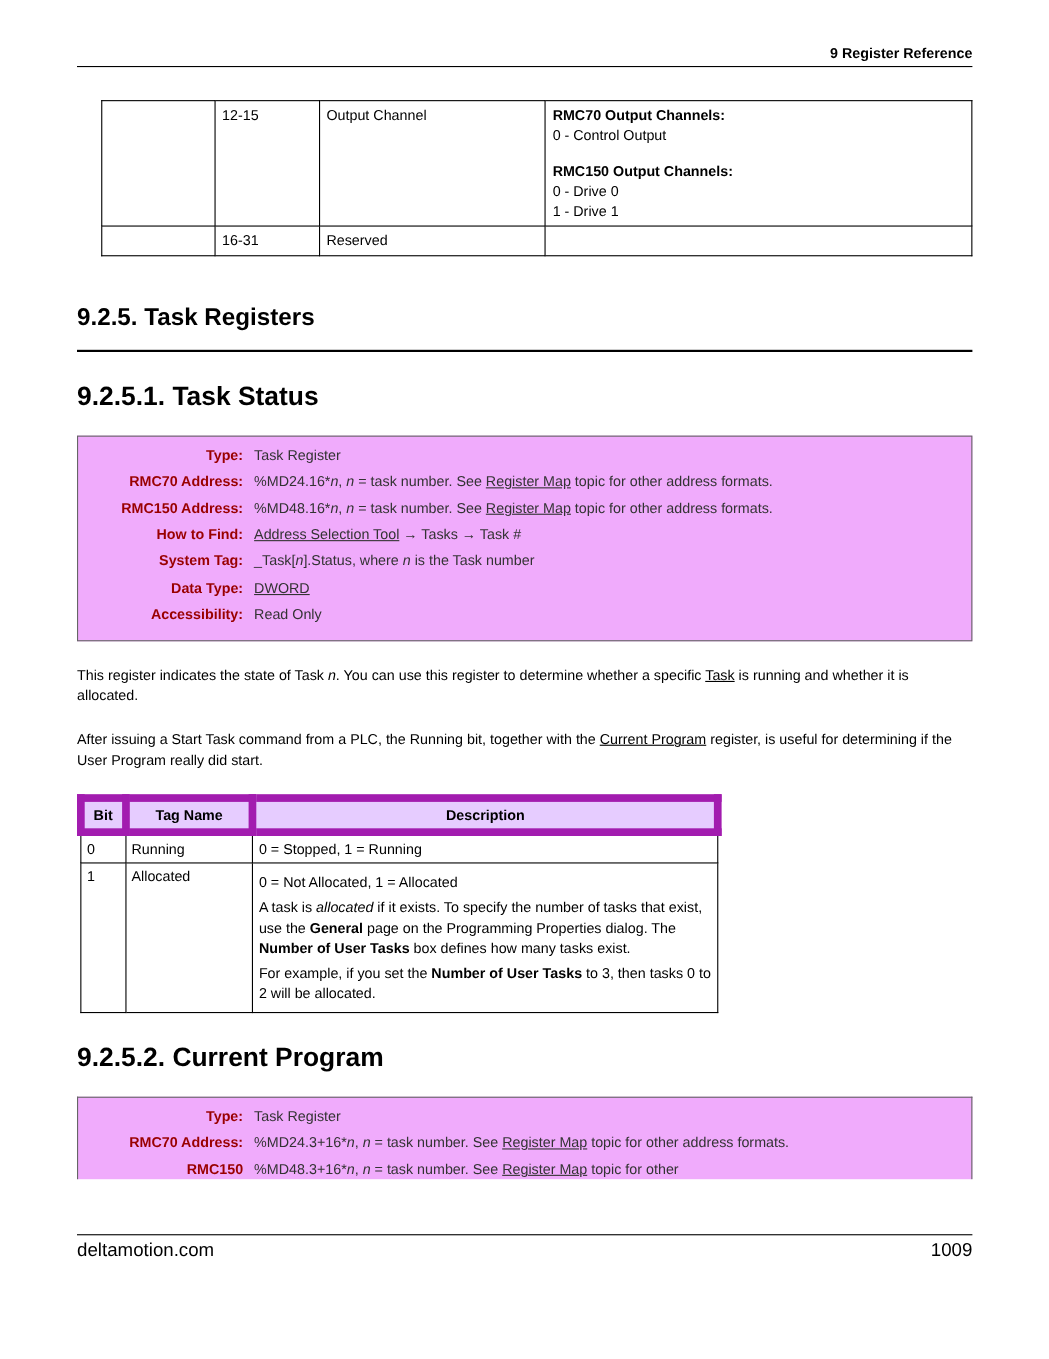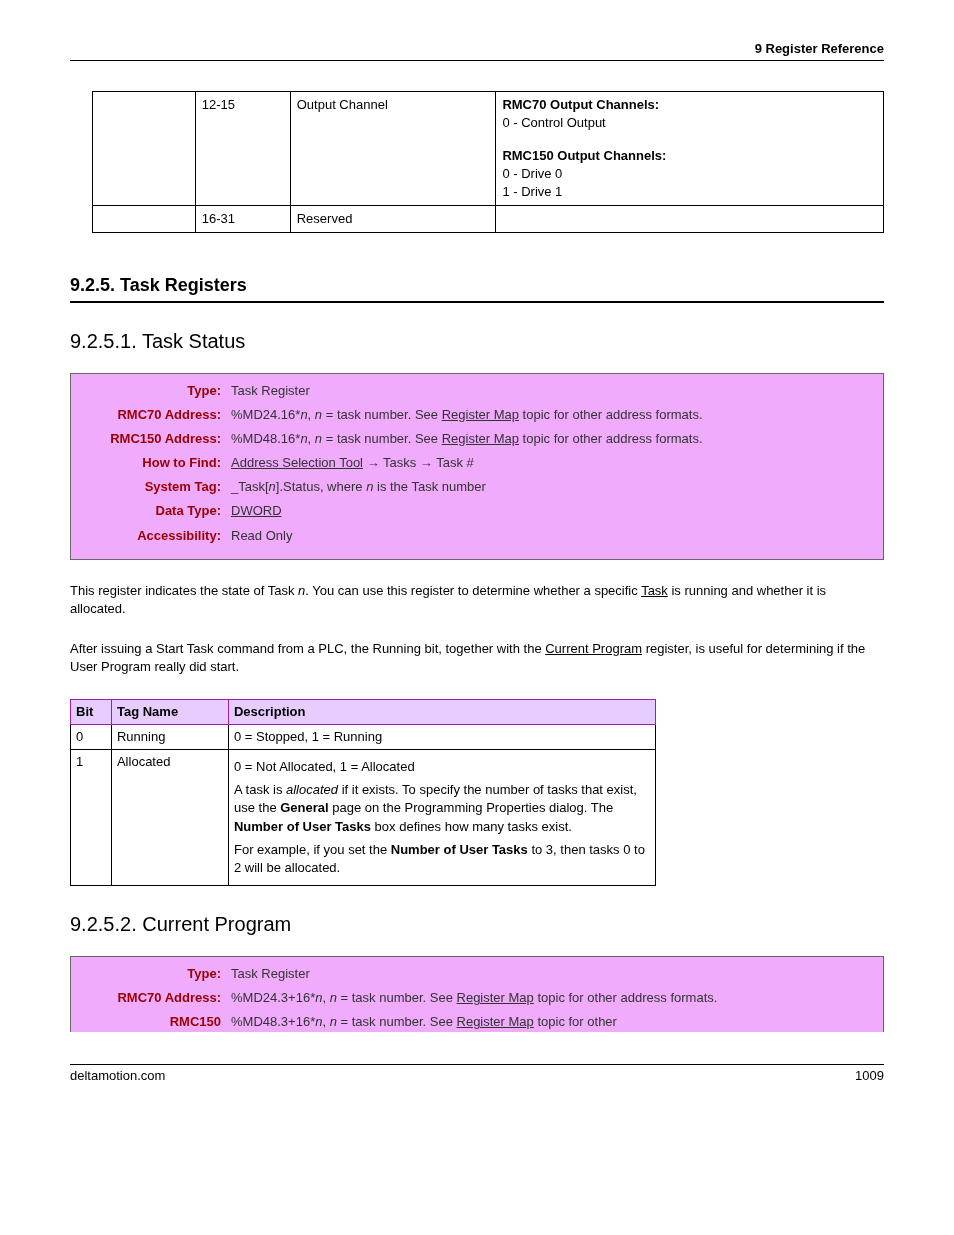--- a/index.html
+++ b/index.html
@@ -17,36 +17,36 @@
     border-bottom: 1.5px solid #000;
     padding-bottom: 2px;
     margin-bottom: 30px;
     font-size: 13px;
   }
   .footer-bar {
     display: flex;
     justify-content: space-between;
     border-top: 1.5px solid #000;
     padding-top: 2px;
-    margin-top: 32px;
-    font-size: 13px;
+    margin-top: 50px;
+    font-size: 17px;
   }
   h2 {
     font-family: Verdana, sans-serif;
-    font-size: 18px;
+    font-size: 22px;
     font-weight: bold;
     border-bottom: 2px solid #000;
-    padding-bottom: 2px;
+    padding-bottom: 14px;
     margin-top: 40px;
     margin-bottom: 12px;
   }
   h3 {
     font-family: Verdana, sans-serif;
-    font-size: 20px;
-    font-weight: normal;
+    font-size: 24px;
+    font-weight: bold;
     margin-top: 24px;
     margin-bottom: 18px;
   }
   table.plain {
     border-collapse: collapse;
     width: 100%;
     margin-bottom: 8px;
   }
   table.plain td {
     border: 1px solid #000;
@@ -80,23 +80,23 @@
   .info-val em { font-style: italic; }
   p { margin: 22px 0; }
   .link { text-decoration: underline; }
   table.bits {
     border-collapse: collapse;
     width: 72%;
     margin-top: 8px;
   }
   table.bits th {
     background: #e6ccff;
-    border: 1px solid #a21caf;
-    font-weight: bold;
-    text-align: left;
+    border: 7px solid #a21caf;
+    font-weight: bold;
+    text-align: center;
     padding: 3px 5px;
     font-size: 13px;
   }
   table.bits td {
     border: 1px solid #000;
     padding: 3px 5px;
     vertical-align: top;
     font-size: 13px;
   }
   .desc-p { margin: 5px 0; }

